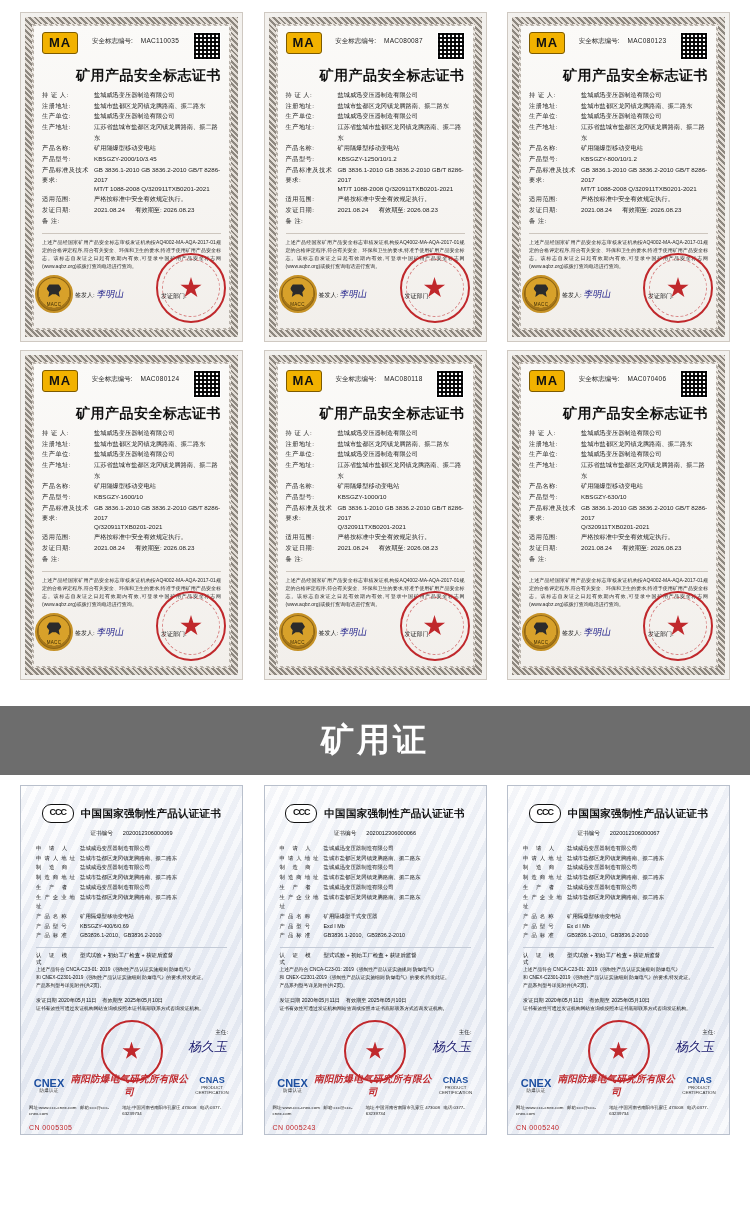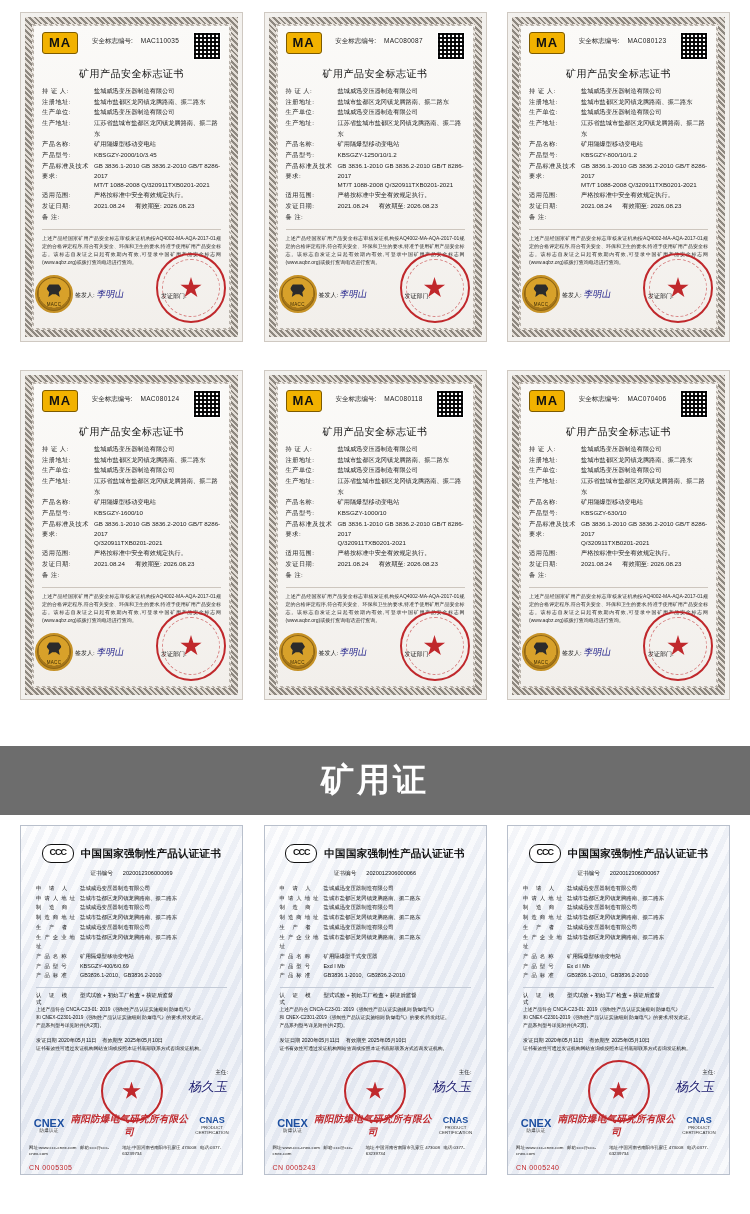--- a/index.html
+++ b/index.html
@@ -31,21 +31,21 @@
     display:flex;
     flex-wrap:wrap;
     justify-content:space-between;
     padding:12px 20px 8px 20px;
     box-sizing:border-box;
     background:#fff;
   }
   .ma-cert{
     width:223px;
     height:330px;
-    margin-bottom:28px;
+    margin-bottom:8px;
     position:relative;
     background:#f3f1ee;
     border:1px solid #cfc9c2;
     box-sizing:border-box;
     overflow:hidden;
   }
   
   .ma-cert .frame{
     position:absolute;inset:4px;
     border:7px solid transparent;
@@ -74,23 +74,23 @@
   .ma-no .val{margin-left:8px;letter-spacing:.3px;}
   .qr{
     width:26px;height:26px;
     background:
       repeating-linear-gradient(0deg,#111 0 2px,transparent 2px 4px),
       repeating-linear-gradient(90deg,#111 0 2px,#fff 2px 4px);
     background-blend-mode:multiply;
     border:1px solid #fff;
   }
   .ma-title{
-    text-align:center;
-    font-size:10px;
-    font-weight:normal;
+    text-align:right;
+    font-size:14px;
+    font-weight:bold;
     color:#111;
     letter-spacing:.5px;
     margin:3px 0 5px 0;
     font-family:"DejaVu Sans", sans-serif;
   }
   .ma-rows{font-size:6.2px;color:#1a1a1a;line-height:1.72;}
   .ma-row{display:flex;}
   .ma-row .lbl{width:52px;flex:0 0 52px;letter-spacing:.5px;}
   .ma-row .val{flex:1;word-break:break-all;}
   .ma-row.two .val{line-height:1.6;}

